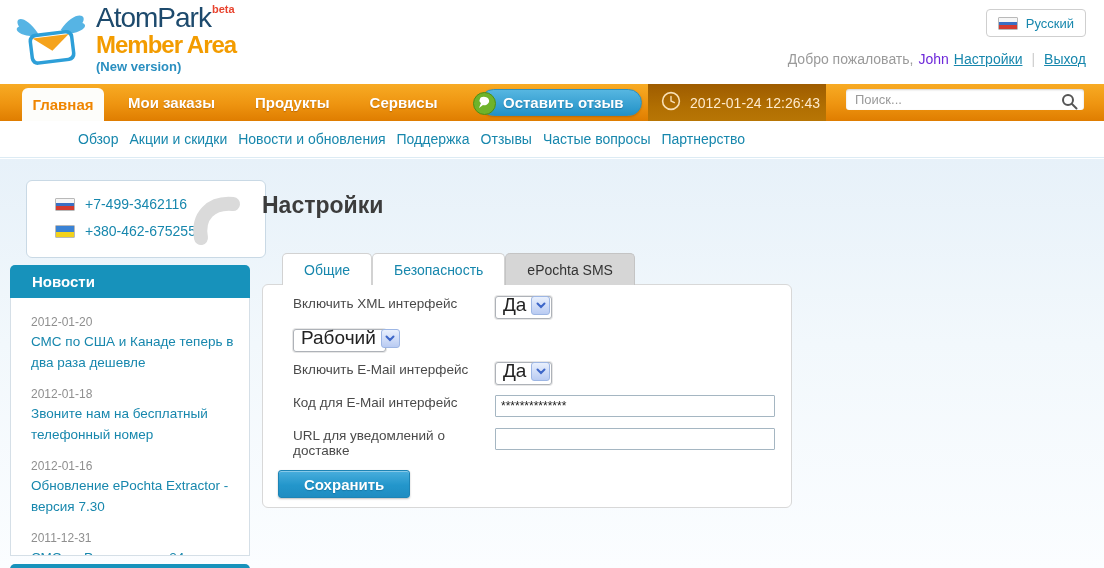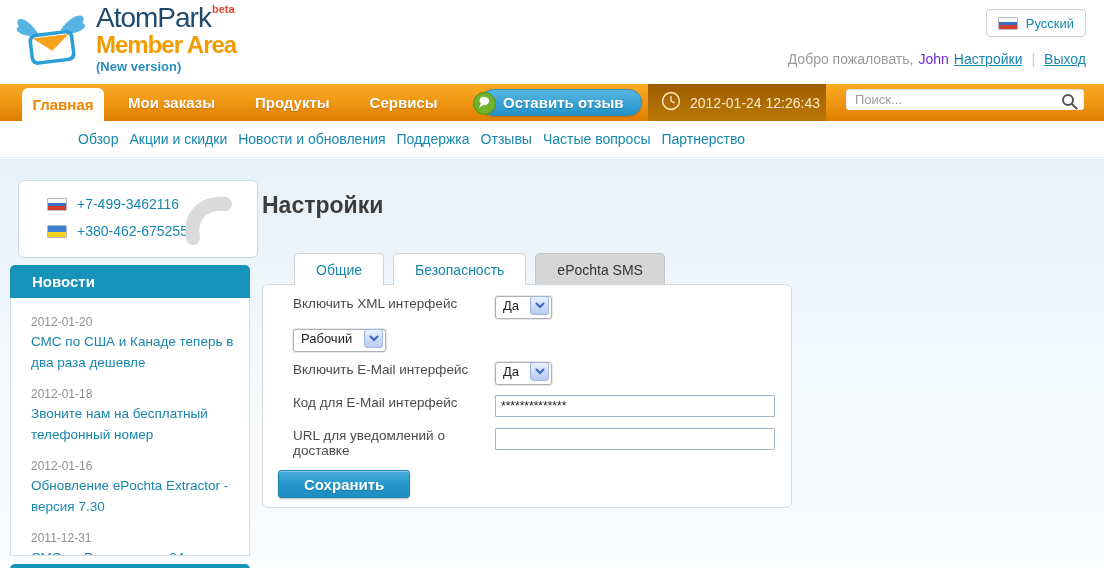--- a/index.html
+++ b/index.html
@@ -56,48 +56,48 @@
       border-bottom:1px solid #dcebf4;display:flex;align-items:center;gap:11px;
       padding-left:78px;box-sizing:border-box;}
   .subnav-link{color:#1787ad;font-size:14px;cursor:pointer;}
 
   
   .content{position:absolute;top:159px;left:0;right:0;bottom:0;
       background:linear-gradient(180deg,#e7f1f9 0%,#f2f8fc 45%,#fbfdff 100%);}
 
   
   .sidebar{position:absolute;left:10px;top:0;width:240px;height:100%;}
-  .phone-box{position:absolute;top:21px;left:8px;width:240px;height:78px;background:#fff;
+  .phone-box{position:absolute;top:21px;left:16px;width:240px;height:78px;background:#fff;
       border:1px solid #c9d9e5;border-radius:6px;box-sizing:border-box;padding:15px 0 0 28px;}
   .phone-row{display:flex;align-items:center;gap:10px;margin-bottom:11px;}
   .phone-number{color:#1787ad;font-size:14px;cursor:pointer;}
   .phone-icn{position:absolute;right:22px;top:11px;}
   .news-header{position:absolute;top:106px;left:0;width:240px;height:33px;background:#1792bb;
       border-radius:5px 5px 0 0;color:#fff;font-weight:bold;font-size:15px;display:flex;
       align-items:center;padding-left:22px;box-sizing:border-box;}
   .news-body{position:absolute;top:139px;left:0;width:240px;height:258px;background:#fff;
       border:1px solid #d5dfe7;border-top:none;box-sizing:border-box;padding:4px 14px 0 20px;overflow:hidden;}
   .news-date{color:#8f8f8f;font-size:12px;margin-top:13px;}
   .news-link{display:block;color:#1787ad;font-size:13.5px;line-height:1.55;margin-top:3px;cursor:pointer;}
   .next-panel{position:absolute;top:405px;left:0;width:240px;height:8px;background:#1792bb;
       border-radius:5px 5px 0 0;}
 
   
   .main{position:absolute;left:262px;top:0;width:530px;height:100%;}
   .page-title{position:absolute;top:33px;left:0;font-size:23px;font-weight:bold;color:#3c3c3c;}
-  .tabs{position:absolute;top:94px;left:32px;display:flex;gap:9px;height:32px;z-index:2;}
+  .tabs{position:absolute;top:94px;left:20px;display:flex;height:32px;z-index:2;}
   .tab{border:1px solid #d2d2d2;border-bottom:none;border-radius:5px 5px 0 0;background:#fff;
       color:#1787ad;font-size:14px;padding:0 21px;display:flex;align-items:center;cursor:pointer;}
   .tab.active{background:#d6d6d6;border-color:#c4c4c4;color:#333;}
   .panel{position:absolute;top:125px;left:0;width:530px;height:224px;background:#fff;
       border:1px solid #d8d8d8;border-radius:6px;box-sizing:border-box;padding:11px 14px;z-index:1;}
   .form-row{display:flex;height:33px;margin-left:16px;}
   .form-label{width:202px;flex-shrink:0;font-size:13.5px;color:#4a4a4a;}
   .xp-select{display:inline-flex;align-items:center;height:23px;border:1px solid #aeb2b8;
-      border-radius:3px;background:#fff;padding:0 2px 5px 7px;font-size:13px;color:#222;
+      border-radius:3px;background:#fff;padding:0 2px 5px 7px;font-size:19px;color:#222;
       box-sizing:border-box;cursor:pointer;box-shadow:0 0 0 1px #e7e7e7;}
   .xp-select .val{flex:1;}
   .xp-select.w-sm{width:57px;}
   .xp-select.w-md{width:93px;}
   .xp-arrow{width:17px;height:17px;margin-left:5px;border:1px solid #9db6e4;border-radius:3px;
       background:linear-gradient(180deg,#e9f0fd 0%,#b9cbf2 100%);display:flex;align-items:center;
       justify-content:center;flex-shrink:0;}
   .text-input{width:280px;height:22px;border:1px solid #a5b6c2;border-radius:1px;font-size:12px;
       padding:0 5px;color:#222;box-sizing:border-box;outline:none;font-family:"Liberation Sans",sans-serif;}
   .save-btn{margin:9px 0 0 1px;height:28px;padding:0 25px;border:1px solid #1e84b5;border-radius:3px;

